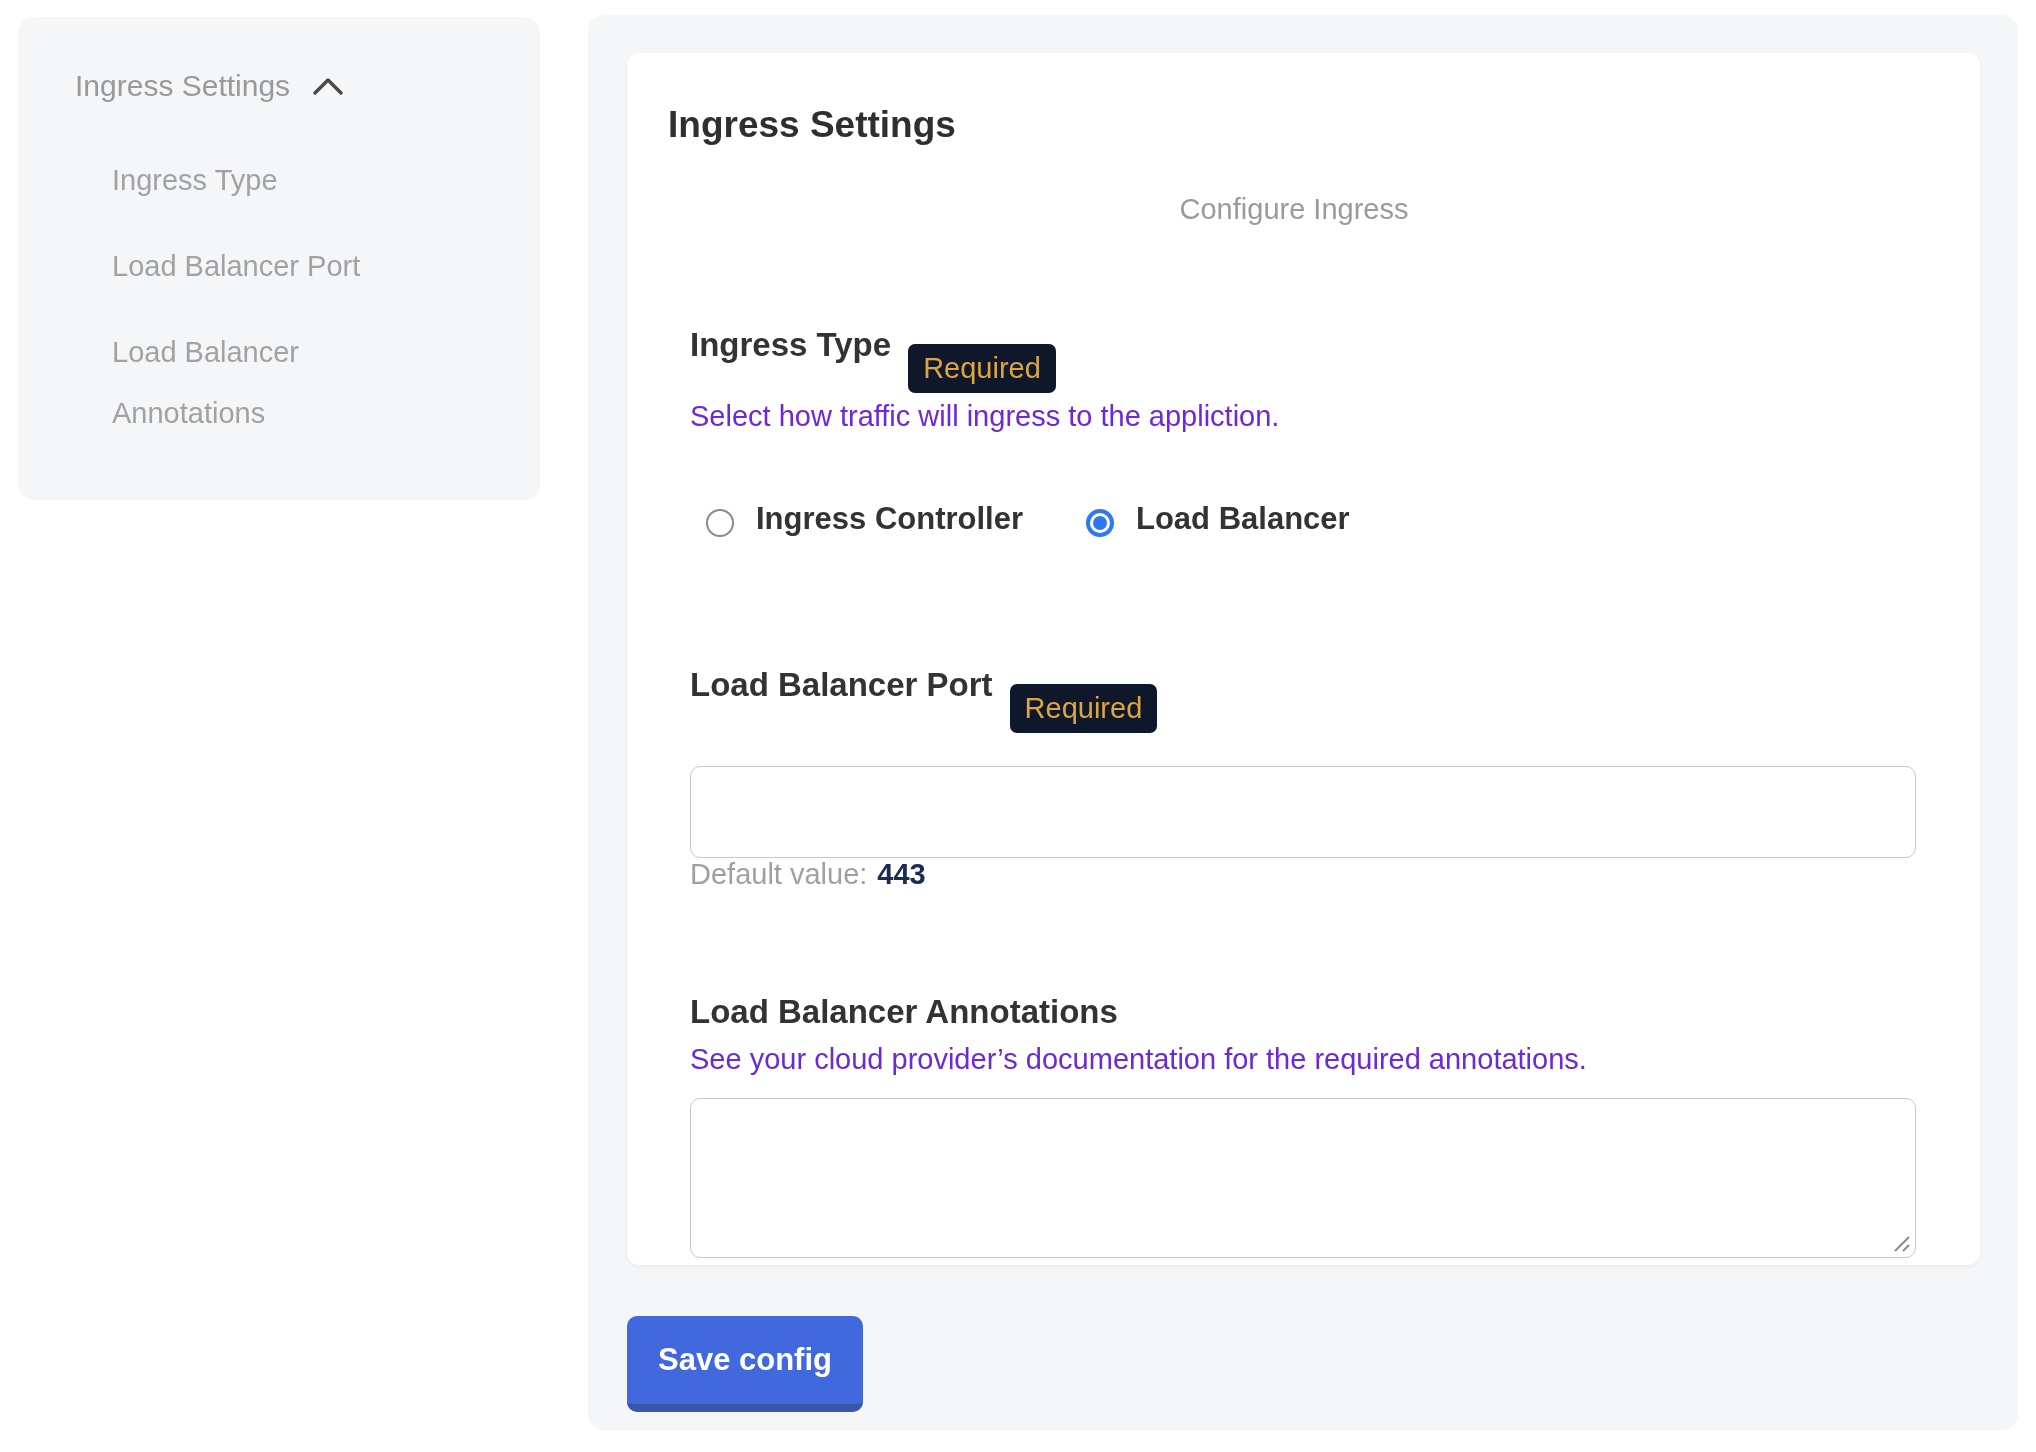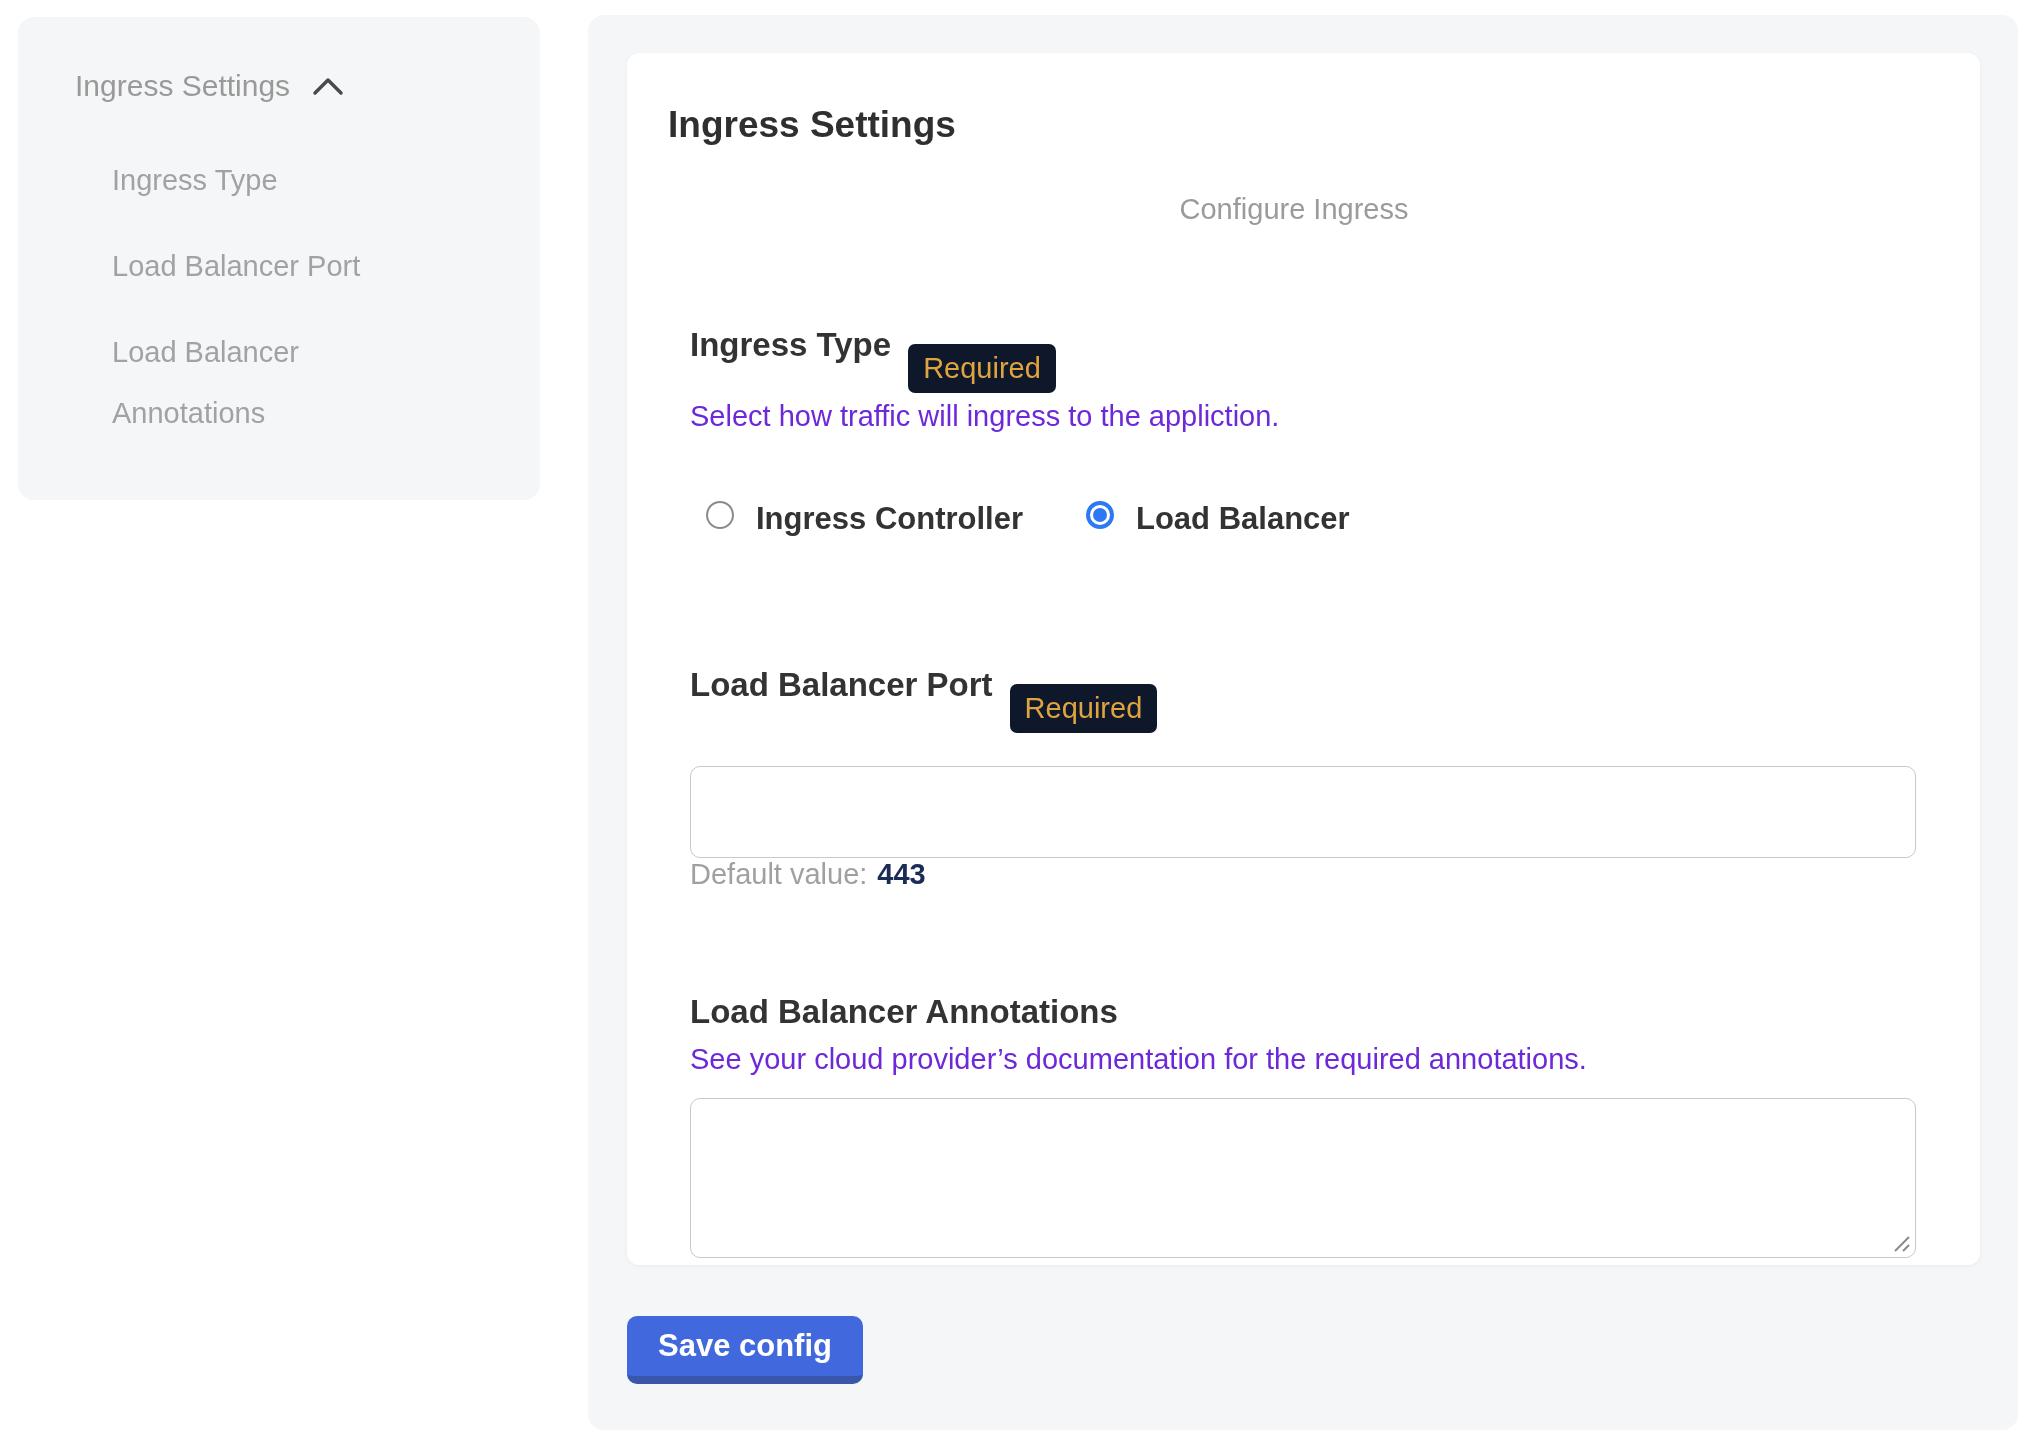--- a/index.html
+++ b/index.html
@@ -41,21 +41,21 @@
   .section-heading-row { display:flex; align-items:center; gap:17px; }
   .section-heading { font-size:33px; font-weight:600; color:#333333; line-height:42px; }
   .required-badge {
     background:#0f172a; color:#dfa43e; font-size:29px; line-height:29px;
     padding:10px 15px; border-radius:7px; position:relative; top:3px;margin-top:42px;
   }
   .help-text { margin-top:9px; font-size:29px; color:#6d28d9; line-height:34px; }
 
   .section-ingress-type { margin-top:74px; }
   .radio-row { margin-top:68px; margin-left:16px; display:flex; align-items:center; gap:63px; }
-  .radio-option { display:flex; align-items:flex-start; gap:22px; cursor:pointer; }
+  .radio-option { display:flex; align-items:flex-end; gap:22px; cursor:pointer; }
   .radio-circle {
     width:28px; height:28px; border-radius:50%;
     border:2.5px solid #8b8b8b; background:#ffffff; flex:0 0 auto;
   }
   .radio-circle.selected { border:4px solid #2d79f3; position:relative; }
   .radio-circle.selected::after {
     content:""; position:absolute; inset:3px; border-radius:50%; background:#2d79f3;
   }
   .radio-label { font-size:31px; font-weight:600; color:#333333; }
 
@@ -75,21 +75,21 @@
     border:1px solid #c6cacd; border-radius:10px; background:#ffffff;
     font-size:29px; color:#333333; padding:16px 24px; outline:none;
     font-family:"Liberation Sans","DejaVu Sans",sans-serif; display:block;
   }
   .resize-handle {
     position:absolute; right:5px; bottom:5px; width:22px; height:22px;
     cursor:nwse-resize;
   }
 
   .save-button {
-    position:absolute; left:39px; top:1301px; width:236px; height:68px;
+    position:absolute; left:39px; top:1301px; width:236px; height:96px;
     background:#4169dd; border:none; border-bottom:8px solid #3a56ab;
     border-radius:10px; color:#ffffff; font-size:31px; font-weight:700;
     font-family:"Liberation Sans","DejaVu Sans",sans-serif; cursor:pointer;
   }
 </style>
 </head>
 <body>
 
 <nav class="sidebar">
   <div class="sidebar-header">

